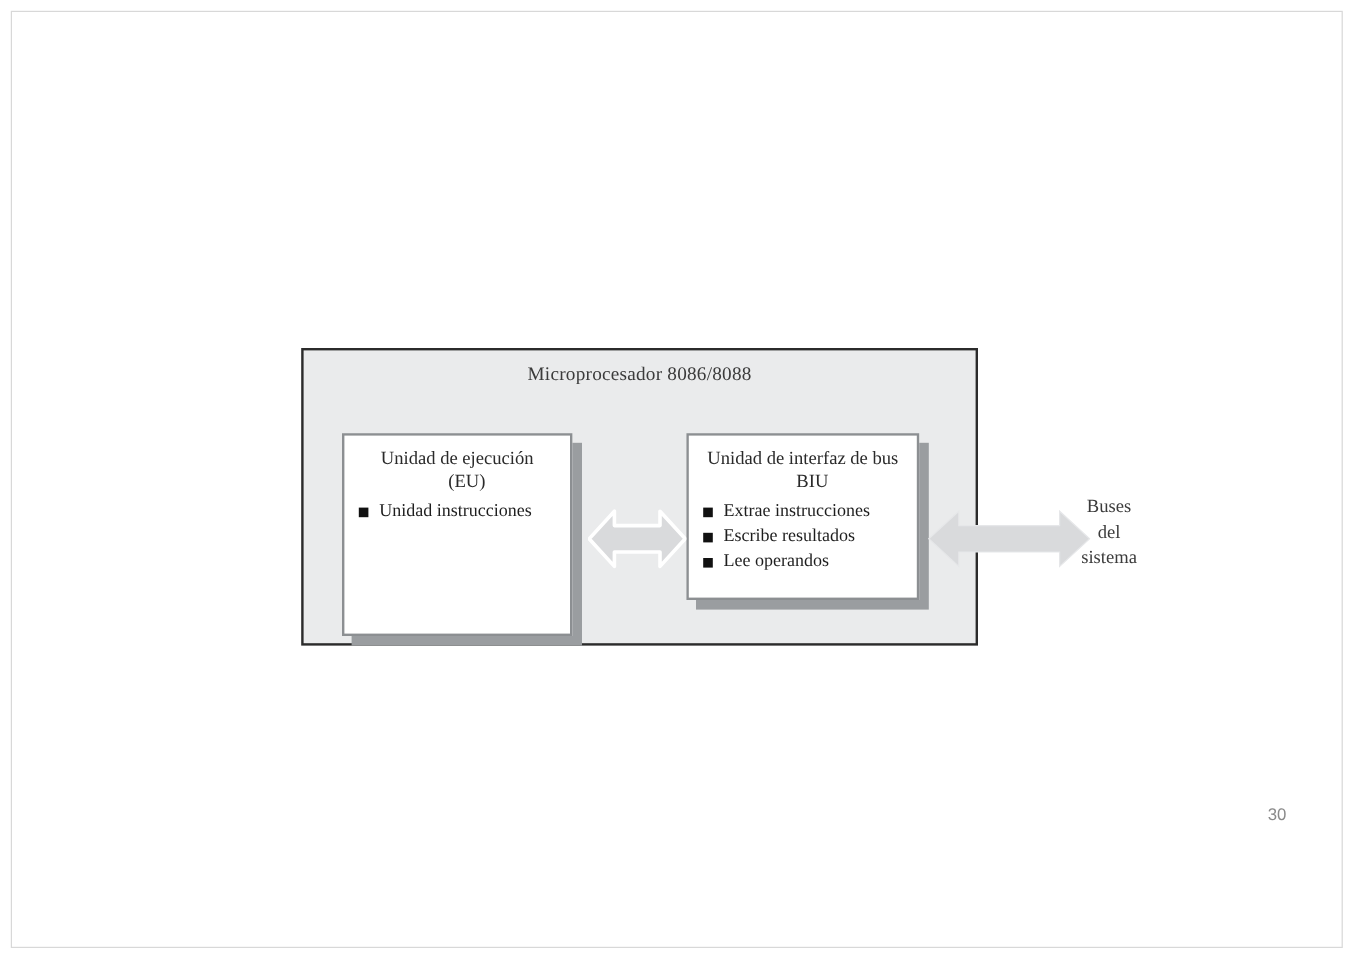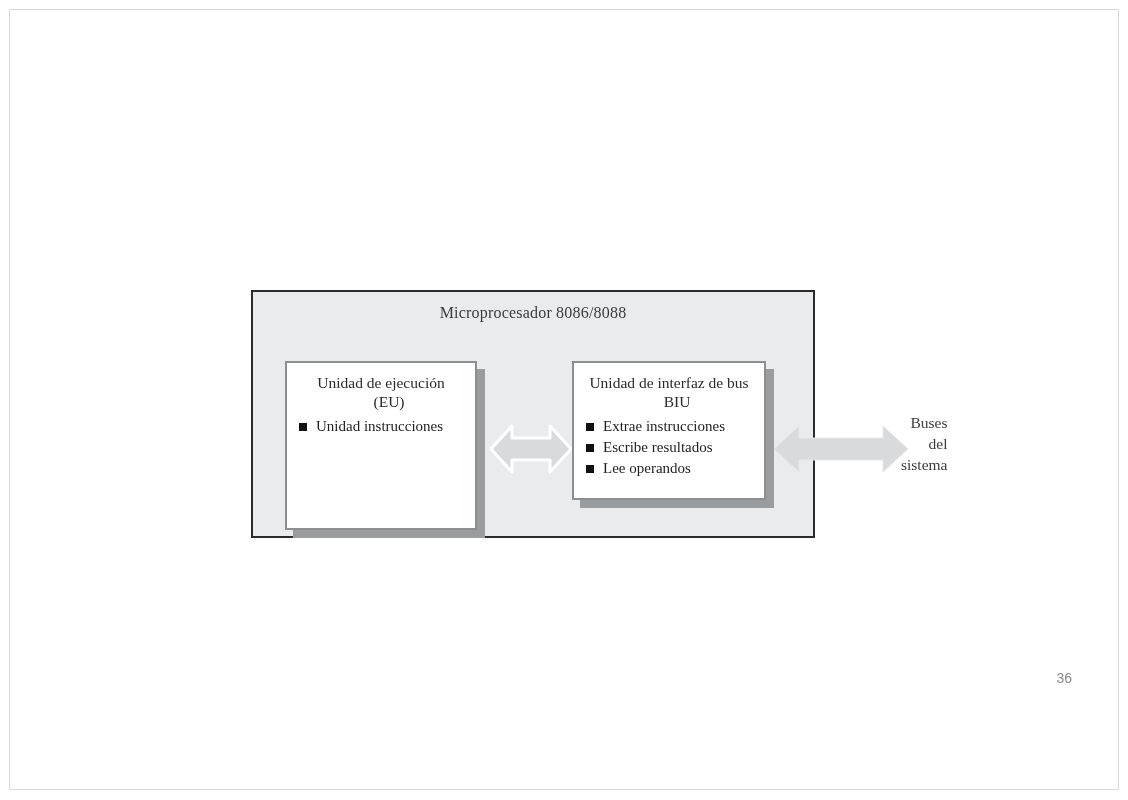--- a/index.html
+++ b/index.html
@@ -146,21 +146,21 @@
   }
 
   .bus-label {
     position: absolute;
     left: 659px;
     top: 132px;
     font-family: "Liberation Serif", "DejaVu Serif", serif;
     font-size: 15.5px;
     color: #3c3c3c;
     line-height: 1.35;
-    text-align: right;
+    text-align: center;
   }
   .bus-label span { display: block; }
 </style>
 </head>
 <body>
 
 <div class="slide">
 
 
   <div class="figure">
@@ -201,15 +201,15 @@
 
     </div>
 
     <div class="bus-label">
       <span>Buses del</span>
       <span>sistema</span>
     </div>
 
   </div>
 
-  <div class="page-number">36</div>
+  <div class="page-number">30</div>
 
 </div>
 
 </body></html>

